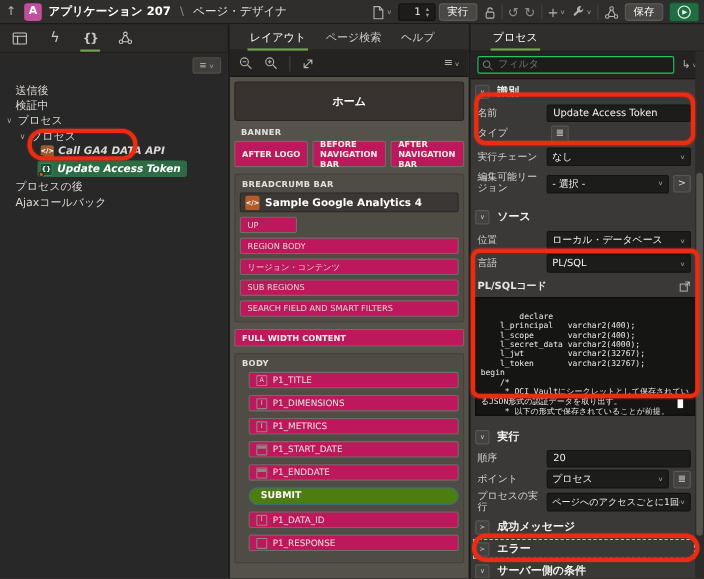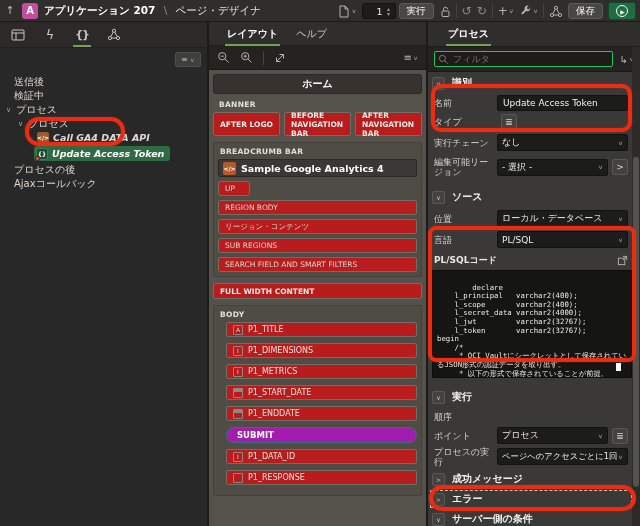--- a/index.html
+++ b/index.html
@@ -52,47 +52,47 @@
   .nodeicon .dot{position:absolute;left:-2px;bottom:-2px;width:5px;height:5px;border-radius:50%;
          background:#e05a23;border:1px solid #292828;}
   .ga4icon{background:#9a5b2f;}
   .tokicon{background:#1d4d30;border:1px solid #3f7f55;}
   .selpill{background:#2d6b44;border-radius:3px;padding:0 6px 0 2px;height:15px;color:#fff;}
   .itt{font-style:italic;font-weight:bold;font-size:9.5px;}
   
   .ctabs{height:24px;background:#2f2e2c;border-bottom:1px solid #1e1d1c;display:flex;align-items:center;
          gap:2px;padding-left:10px;}
   .ctab{position:relative;height:24px;display:flex;align-items:center;padding:0 8px;font-size:10px;color:#cfccc7;}
-  .ctab.active{color:#fff;font-weight:bold;}
+  .ctab.active{color:#fff;font-weight:normal;}
   .ctab.active::after{content:"";position:absolute;left:6px;right:6px;bottom:0;height:2px;background:#71a351;}
   .ctools{height:24px;background:#242322;border-bottom:1px solid #191817;display:flex;align-items:center;
          gap:10px;padding:0 8px;}
   .ctools .sp{flex:1;}
   .canvas{position:relative;height:456px;padding:4px 4px 0 4px;overflow:hidden;}
-  .homebar{height:20px;background:#37322f;border:1px solid #2a2623;border-radius:3px;display:flex;
+  .homebar{height:36px;background:#37322f;border:1px solid #2a2623;border-radius:3px;display:flex;
          align-items:center;justify-content:center;font-weight:bold;font-size:10px;color:#fff;margin-bottom:6px;}
   .seclabel{font-size:7.5px;font-weight:bold;color:#e3e0da;letter-spacing:.3px;margin:4px 0 3px 6px;}
-  .rbox{background:#b91c1c;border:1px solid #716c64;border-radius:2px;color:#efece8;font-weight:bold;
+  .rbox{background:#be185d;border:1px solid #716c64;border-radius:2px;color:#efece8;font-weight:bold;
          font-size:7.5px;display:flex;align-items:center;padding:0 6px;}
   .threecol{display:flex;gap:4px;margin-bottom:6px;}
   .threecol .rbox{flex:1;height:24px;line-height:9px;}
   .fullbox{height:16px;margin-bottom:6px;}
   .container{background:#4f4b45;border:1px solid #454139;border-radius:2px;padding:0 4px 4px 4px;margin-bottom:6px;}
   .ga4row{height:18px;background:#3b3734;border:1px solid #2b2825;border-radius:2px;display:flex;
          align-items:center;gap:5px;padding:0 4px;margin-bottom:4px;}
   .ga4row .cicon{width:13px;height:13px;background:#b35c2a;border-radius:2px;color:#fff;font-size:6px;
          font-weight:bold;display:flex;align-items:center;justify-content:center;}
   .ga4row .ttl{font-weight:bold;font-size:9.5px;color:#fff;}
   .inrow{height:15px;margin-bottom:4px;font-weight:normal;color:#ddd9d3;font-size:7.5px;}
-  .upbox{width:32px;}
+  .upbox{width:52px;}
   .items .rbox{height:15px;margin:0 0 6px 8px;font-weight:normal;color:#e6e3dd;font-size:8px;gap:5px;}
   .fldicon{width:10px;height:10px;border:1px solid #8d8880;border-radius:1px;font-size:6px;color:#d8d4ce;
          display:flex;align-items:center;justify-content:center;flex:none;background:transparent;}
   .fldicon.cal{box-shadow:inset 0 3px 0 #8d8880;}
-  .submitpill{height:16px;background:#a21caf;border:1px solid #3a6f7d;border-radius:9px;color:#fff;
+  .submitpill{height:16px;background:#4d7c0f;border:1px solid #3a6f7d;border-radius:9px;color:#fff;
          font-weight:bold;font-size:8.5px;display:flex;align-items:center;padding:0 10px;margin:0 0 6px 8px;}
   
   .rtabs{height:25px;background:#2f2e2c;border-bottom:1px solid #1e1d1c;display:flex;align-items:center;padding-left:12px;}
   .rfilter{height:25px;background:#242322;border-bottom:1px solid #191817;display:flex;align-items:center;padding:0 6px;gap:6px;}
   .finp{flex:1;height:16px;background:#1d1c1b;border:1px solid #22c55e;border-radius:2px;color:#f0eeea;
         font-size:9px;padding:0 4px 0 18px;font-family:inherit;}
   .searchwrap{position:relative;flex:1;display:flex;}
   .searchwrap svg{position:absolute;left:4px;top:3px;}
   .goicon{color:#b5b2ae;font-size:10px;display:flex;align-items:center;gap:1px;}
   .props{position:relative;height:454px;overflow:hidden;}
@@ -250,20 +250,21 @@
       </div>
     <div class="titem" style="left:14px;top:154px;">
         <span>Ajaxコールバック</span>
       </div>
   </div>
   <div class="coldiv" style="left:207px;"></div>
 
   <div class="center">
     <div class="ctabs">
       <span class="ctab active">レイアウト</span>
+      <span class="ctab">ページ検索</span>
       <span class="ctab">ヘルプ</span>
     </div>
     <div class="ctools">
       <span>
           <svg width="13" height="13" viewBox="0 0 13 13">
             <circle cx="5.2" cy="5.2" r="3.6" fill="none" stroke="#b5b2ae"></circle>
             <path d="M8 8l3.5 3.5M3.6 5.2h3.2" stroke="#b5b2ae" fill="none"></path>
           </svg>
         </span>
       <span>
@@ -445,20 +446,21 @@
       </div>
 
       <div class="sechead" style="top:318px;">
         <span class="secbtn">
             <span>∨</span>
           </span>
         <span class="sectitle">実行</span>
       </div>
       <div class="prow" style="top:336px;">
         <span class="plabel">順序</span>
+        <input class="pinp" value="20" style="">
       </div>
       <div class="prow" style="top:355px;">
         <span class="plabel">ポイント</span>
         <span class="psel">
             <span class="val">プロセス</span>
             <span class="chev">∨</span>
           </span>
         <span class="sqbtn">
             <span>≣</span>
           </span>

